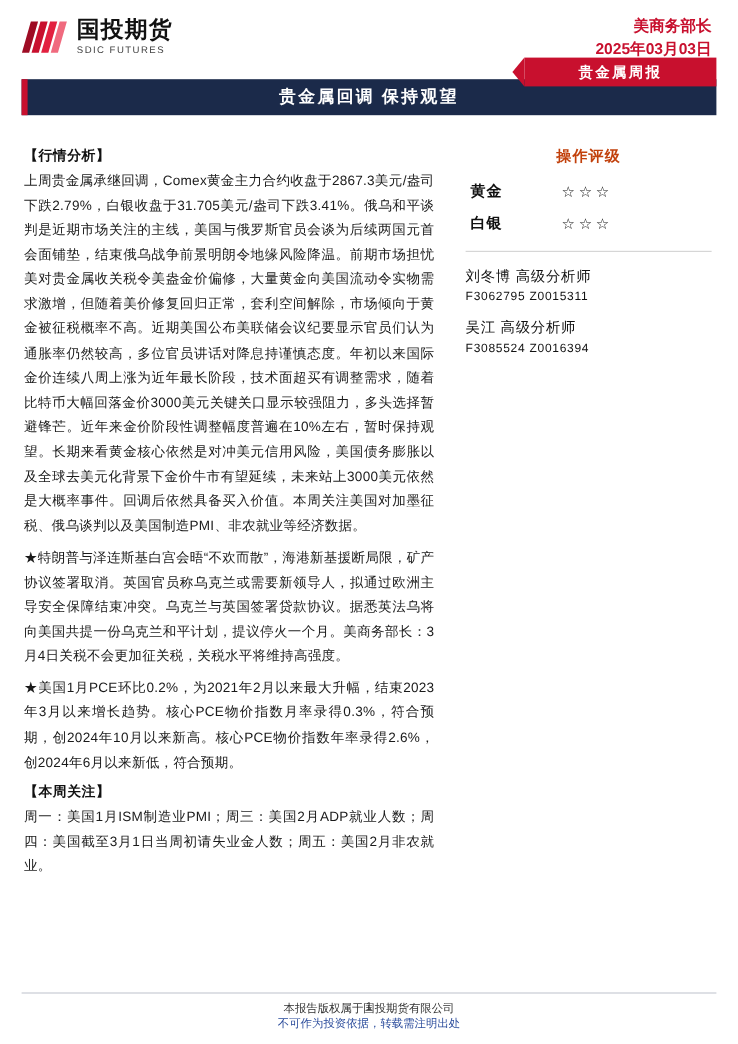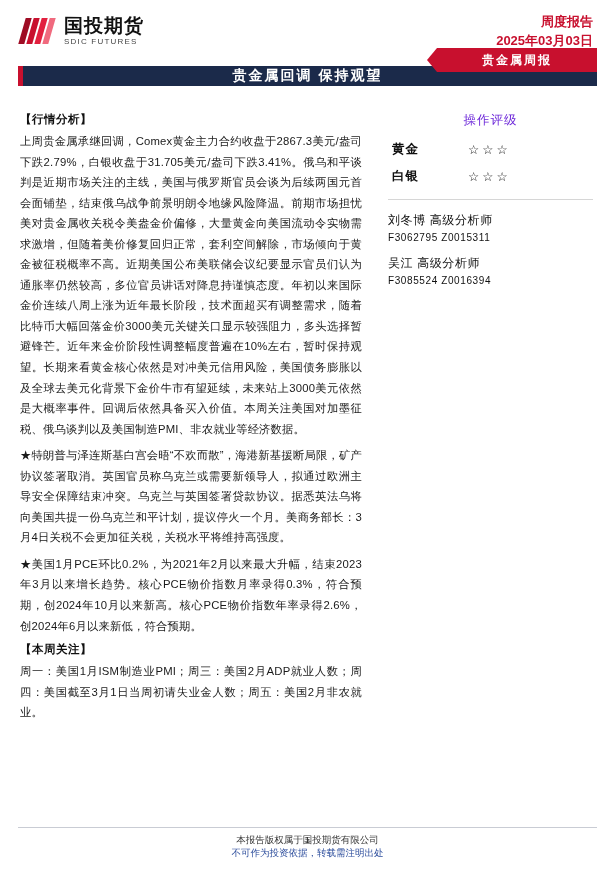--- a/index.html
+++ b/index.html
@@ -78,21 +78,21 @@
   }
   .header-right .hd {
     font-size: 13px;
     font-weight: bold;
   }
 
   
   .titlebar {
     position: relative;
     margin: 4px 18px 0 18px;
-    height: 20px;
+    height: 30px;
     background: #1b2a4a;
     display: flex;
     align-items: center;
     justify-content: center;
   }
   .titlebar::before {
     content: "";
     position: absolute;
     left: 0;
     top: 0;
@@ -166,22 +166,22 @@
     color: #1a1a1a;
     text-align: justify;
     margin: 0 0 6px 0;
     letter-spacing: 0.2px;
   }
 
   
   .rate-title {
     text-align: center;
     font-size: 12.5px;
-    font-weight: normal;
-    color: #6d28d9;
+    font-weight: bold;
+    color: #c2410c;
     letter-spacing: 1px;
     margin-bottom: 12px;
   }
   .rate-row {
     display: flex;
     align-items: center;
     margin-bottom: 10px;
     padding-left: 6px;
   }
   .rate-name {
@@ -272,21 +272,21 @@
           <i></i>
           <i></i>
           <i></i>
       </div>
       <div class="brand-text">
         <div class="brand-cn">国投期货</div>
         <div class="brand-en">SDIC FUTURES</div>
       </div>
     </div>
     <div class="header-right">
-      <div class="ht">周度报告</div>
+      <div class="ht">美商务部长</div>
       <div class="hd">2025年03月03日</div>
     </div>
   </div>
 
   <div class="titlebar">
     <div class="titlebar-text">贵金属回调 保持观望</div>
   </div>
   <div class="ribbon">
     <div class="ribbon-text">贵金属周报</div>
   </div>

